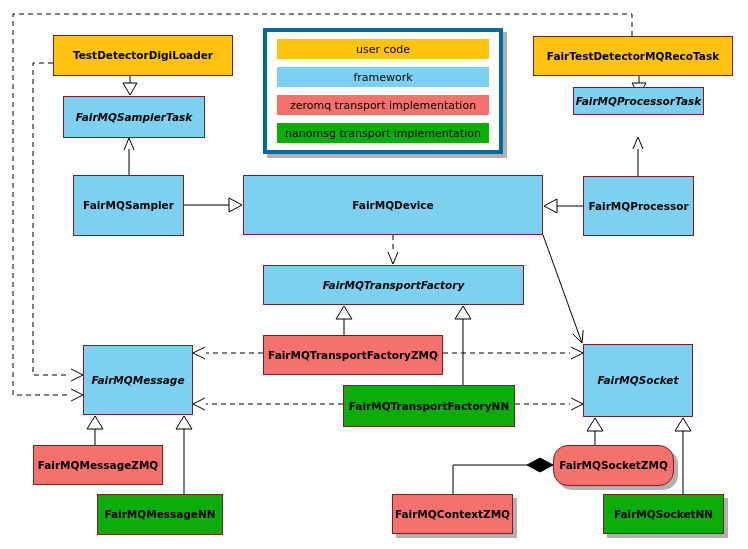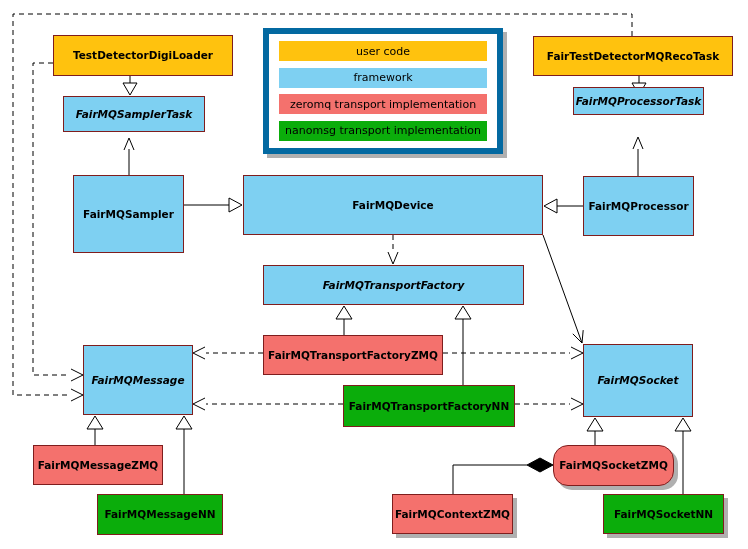--- a/index.html
+++ b/index.html
@@ -11,21 +11,21 @@
   .node {
     position:absolute; z-index:1; box-sizing:border-box;
     border:1px solid #7f1d1d; display:flex; align-items:center; justify-content:center;
     font-size:10.5px; font-weight:bold; color:#000; text-align:center; line-height:1.15;
     padding:0 3px;
   }
   .abstract { font-style:italic; }
   .shadow { box-shadow:4px 4px 0 #b0b0b0; }
   .legend {
     position:absolute; z-index:1; left:263px; top:28px; width:240px; height:126px;
-    box-sizing:border-box; border:6px solid #0369a1; background:#fff;
+    box-sizing:border-box; border:4px solid #0369a1; background:#fff;
     display:flex; flex-direction:column; justify-content:space-between;
     padding:7px 10px;
   }
   .legend-item {
     height:20px; display:flex; align-items:center; justify-content:center;
     font-size:11px; color:#000; font-weight:normal;
   }
   .edge { stroke:#000; stroke-width:1; fill:none; }
   .edge-dashed { stroke:#000; stroke-width:1; fill:none; stroke-dasharray:5,4; }
   .tri { fill:#fff; stroke:#000; stroke-width:1; }
@@ -148,25 +148,25 @@
     <div class="legend-item" style="background: rgb(255, 194, 14);">user code</div>
     <div class="legend-item" style="background: rgb(126, 208, 242);">framework</div>
     <div class="legend-item" style="background: rgb(244, 113, 109); text-align: center;">zeromq transport implementation</div>
     <div class="legend-item" style="background: rgb(11, 173, 11);">nanomsg transport implementation</div>
   </div>
 
   <div class="node" style="left: 53px; top: 35px; width: 180px; height: 41px; background: rgb(255, 194, 14);">TestDetectorDigiLoader</div>
 
   <div class="node" style="left: 533px; top: 36px; width: 200px; height: 40px; background: rgb(255, 194, 14);">FairTestDetectorMQRecoTask</div>
 
-  <div class="node abstract" style="left: 63px; top: 96px; width: 142px; height: 36px; background: rgb(126, 208, 242);">FairMQSamplerTask</div>
+  <div class="node abstract" style="left: 63px; top: 96px; width: 142px; height: 42px; background: rgb(126, 208, 242);">FairMQSamplerTask</div>
 
   <div class="node abstract" style="left: 573px; top: 87px; width: 131px; height: 28px; background: rgb(126, 208, 242);">FairMQProcessorTask</div>
 
-  <div class="node" style="left: 73px; top: 175px; width: 111px; height: 78px; background: rgb(126, 208, 242);">FairMQSampler</div>
+  <div class="node" style="left: 73px; top: 175px; width: 111px; height: 61px; background: rgb(126, 208, 242);">FairMQSampler</div>
 
   <div class="node" style="left: 243px; top: 175px; width: 300px; height: 60px; background: rgb(126, 208, 242);">FairMQDevice</div>
 
   <div class="node" style="left: 583px; top: 176px; width: 111px; height: 60px; background: rgb(126, 208, 242);">FairMQProcessor</div>
 
   <div class="node abstract" style="left: 263px; top: 265px; width: 261px; height: 40px; background: rgb(126, 208, 242);">FairMQTransportFactory</div>
 
   <div class="node" style="left: 263px; top: 335px; width: 180px; height: 40px; background: rgb(244, 113, 109);">FairMQTransportFactoryZMQ</div>
 
   <div class="node" style="left: 343px; top: 385px; width: 172px; height: 42px; background: rgb(11, 173, 11);">FairMQTransportFactoryNN</div>

